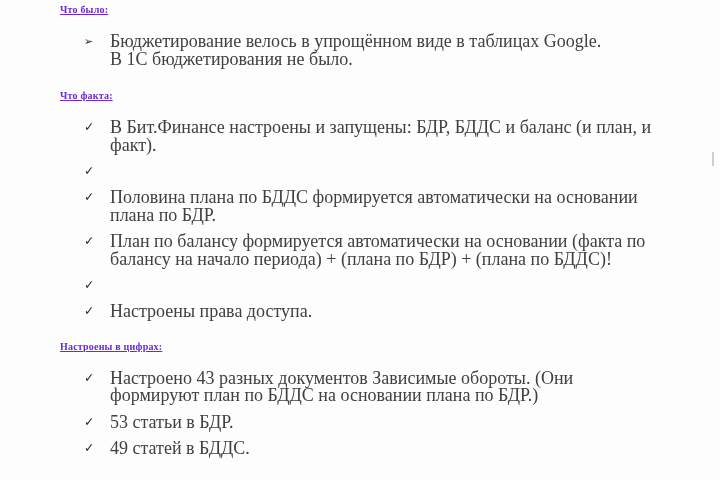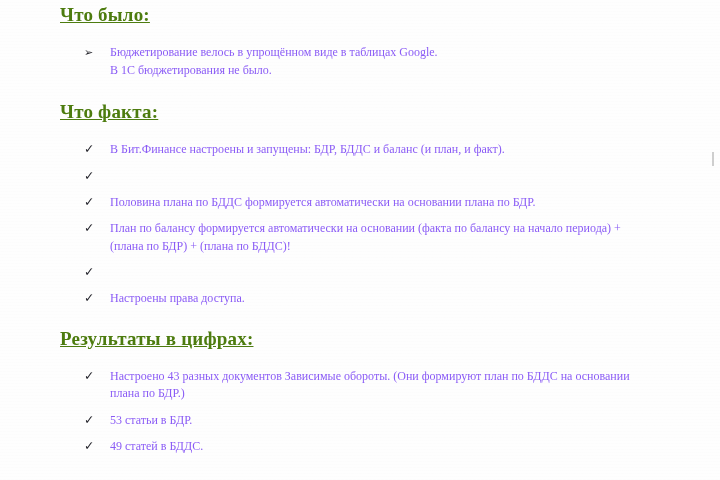--- a/index.html
+++ b/index.html
@@ -23,25 +23,25 @@
     height: 480px;
     background: #fefefe;
   }
   .content {
     position: absolute;
     left: 60px;
     top: 4px;
     width: 640px;
   }
   .heading {
-    font-size: 19px;
+    font-size: 10px;
     font-weight: bold;
     text-decoration: underline;
     letter-spacing: 0.2px;
-    color: #4d7c0f;
+    color: #6d28d9;
     margin: 0;
     padding: 0;
   }
   .heading-block {
     margin-bottom: 8px;
   }
   .block {
     margin-bottom: 4px;
   }
   .item {
@@ -59,23 +59,23 @@
     padding-left: 24px;
     box-sizing: content-box;
   }
   .marker.check {
     font-size: 12.5px;
   }
   .marker.arrow {
     font-size: 11px;
   }
   .item-text {
-    font-size: 12px;
+    font-size: 18px;
     line-height: 17.5px;
-    color: #8b5cf6;
+    color: #404040;
     max-width: 545px;
   }
   .item-text.bold {
     font-weight: normal;
   }
   .spacer-1 { height: 10px; }
   .spacer-2 { height: 13px; }
   .spacer-3 { height: 11px; }
   .edge-mark {
     position: absolute;
@@ -142,21 +142,21 @@
 
       <div class="item">
         <div class="marker check">✓</div>
         <div class="item-text">Настроены права доступа.</div>
       </div>
     </div>
 
     <div class="spacer-3"></div>
 
     <div class="block">
-      <div class="heading heading-block">Результаты в цифрах:</div>
+      <div class="heading heading-block">Настроены в цифрах:</div>
       <div class="spacer-1"></div>
 
       <div class="item">
         <div class="marker check">✓</div>
         <div class="item-text">Настроено 43 разных документов Зависимые обороты. (Они формируют план по БДДС на основании плана по БДР.)</div>
       </div>
 
       <div class="item">
         <div class="marker check">✓</div>
         <div class="item-text">53 статьи в БДР.</div>

